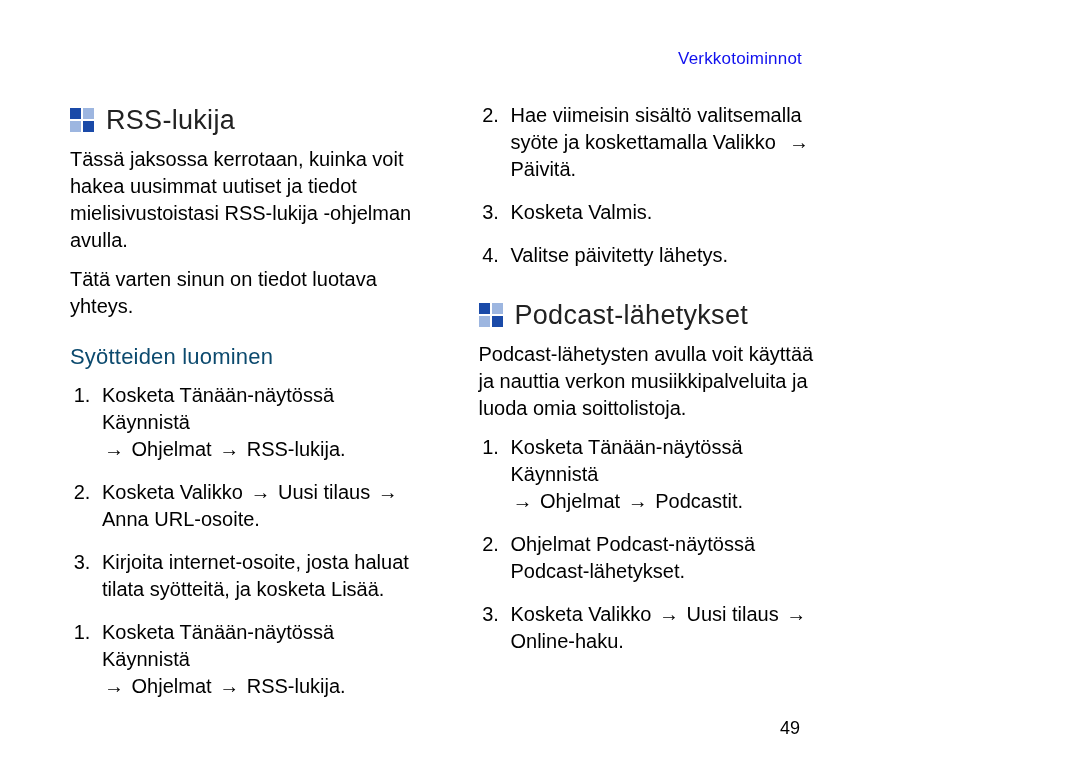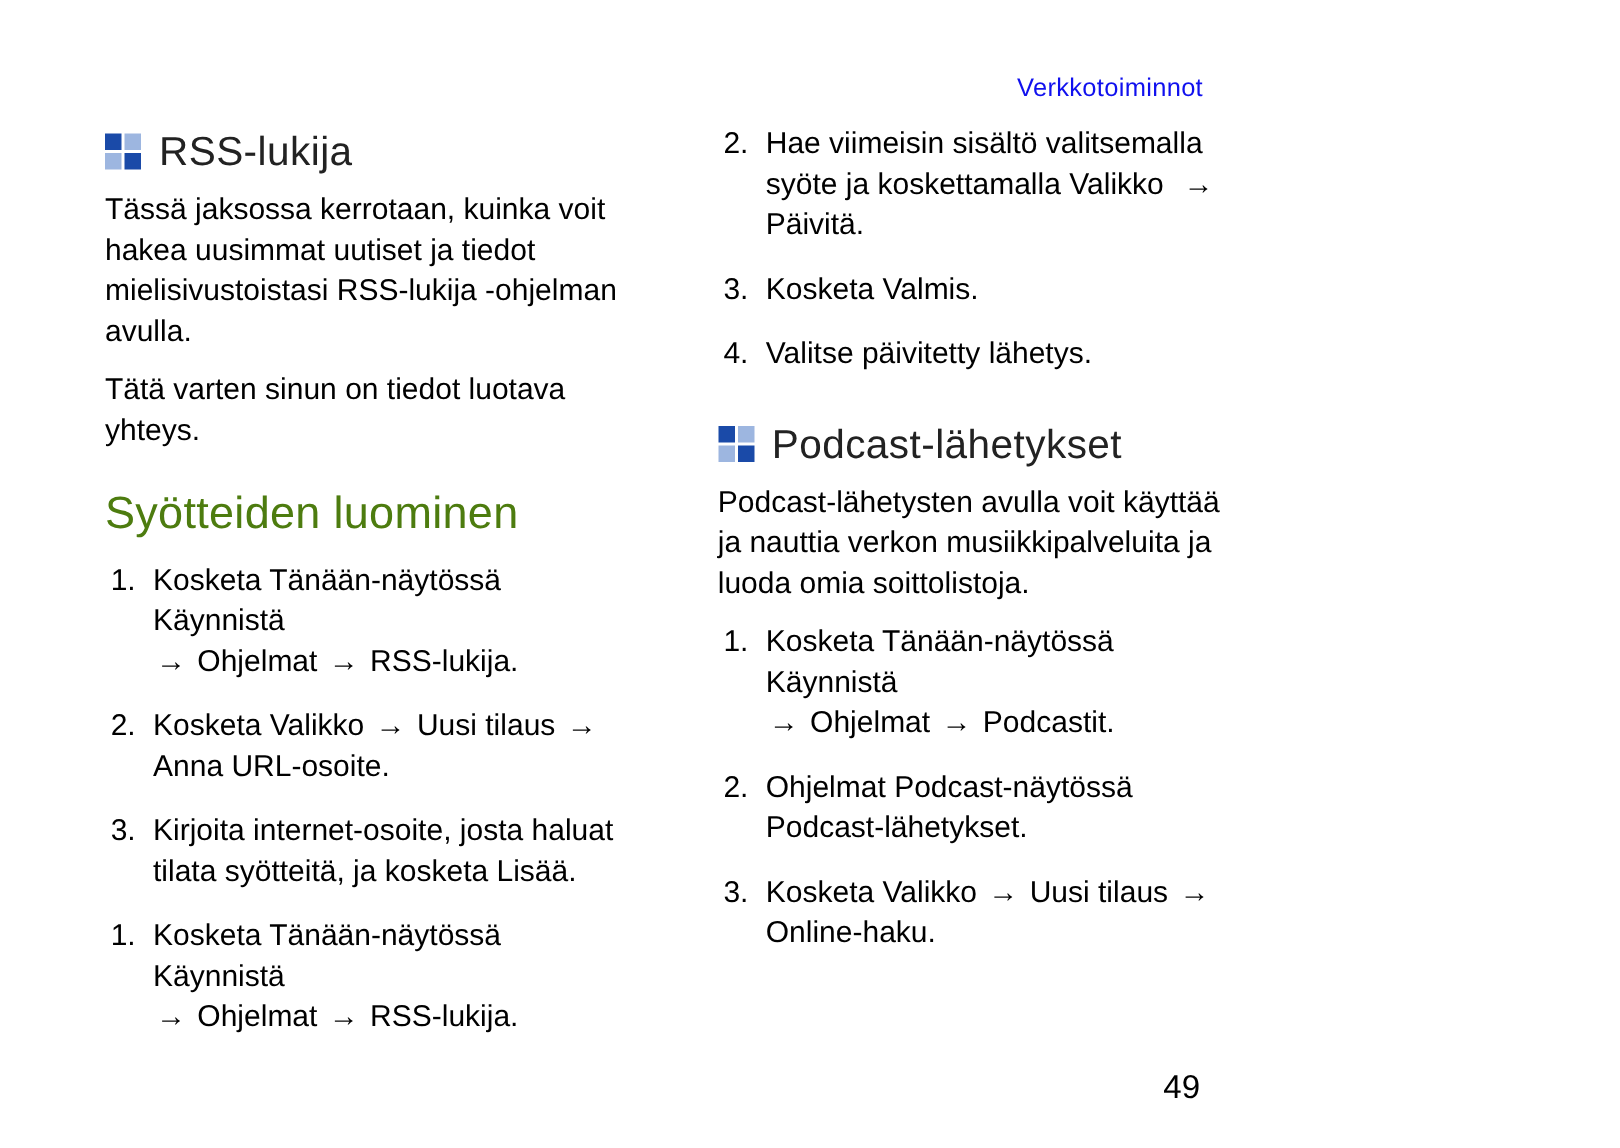--- a/index.html
+++ b/index.html
@@ -24,21 +24,21 @@
     position: absolute;
     top: 48px;
     right: 90px;
     color: #1010ee;
     font-size: 17px;
     letter-spacing: 0.2px;
   }
   .cols {
     display: flex;
     gap: 55px;
-    margin-top: 33px;
+    margin-top: 52px;
   }
   .col {
     flex: 1;
     min-width: 0;
   }
   .sec-head {
     display: flex;
     align-items: center;
     gap: 12px;
     font-size: 27px;
@@ -57,22 +57,22 @@
   }
   .icon4 > span {
     display: block;
   }
   .sq-d { background: #1a4aa8; }
   .sq-l { background: #9db6e0; }
   .para {
     margin: 0 0 12px 0;
   }
   .subhead {
-    font-size: 30px;
-    color: #4d7c0f;
+    font-size: 22px;
+    color: #0c4a6e;
     margin: 22px 0 10px 0;
     letter-spacing: 0.2px;
   }
   ol.steps {
     margin: 0 0 10px 0;
     padding-left: 26px;
   }
   ol.steps > li {
     margin: 0 0 16px 0;
     padding-left: 6px;
@@ -85,21 +85,21 @@
   }
   .arr {
     font-family: "Arial", sans-serif;
     display: inline-block;
     padding: 0 2px;
   }
   .pagenum {
     position: absolute;
     right: 92px;
     bottom: 25px;
-    font-size: 22px;
+    font-size: 18px;
     color: #000;
   }
 </style>
 </head>
 <body>
 
 <div class="page">
 
   <div class="header-right">Verkkotoiminnot</div>
 

